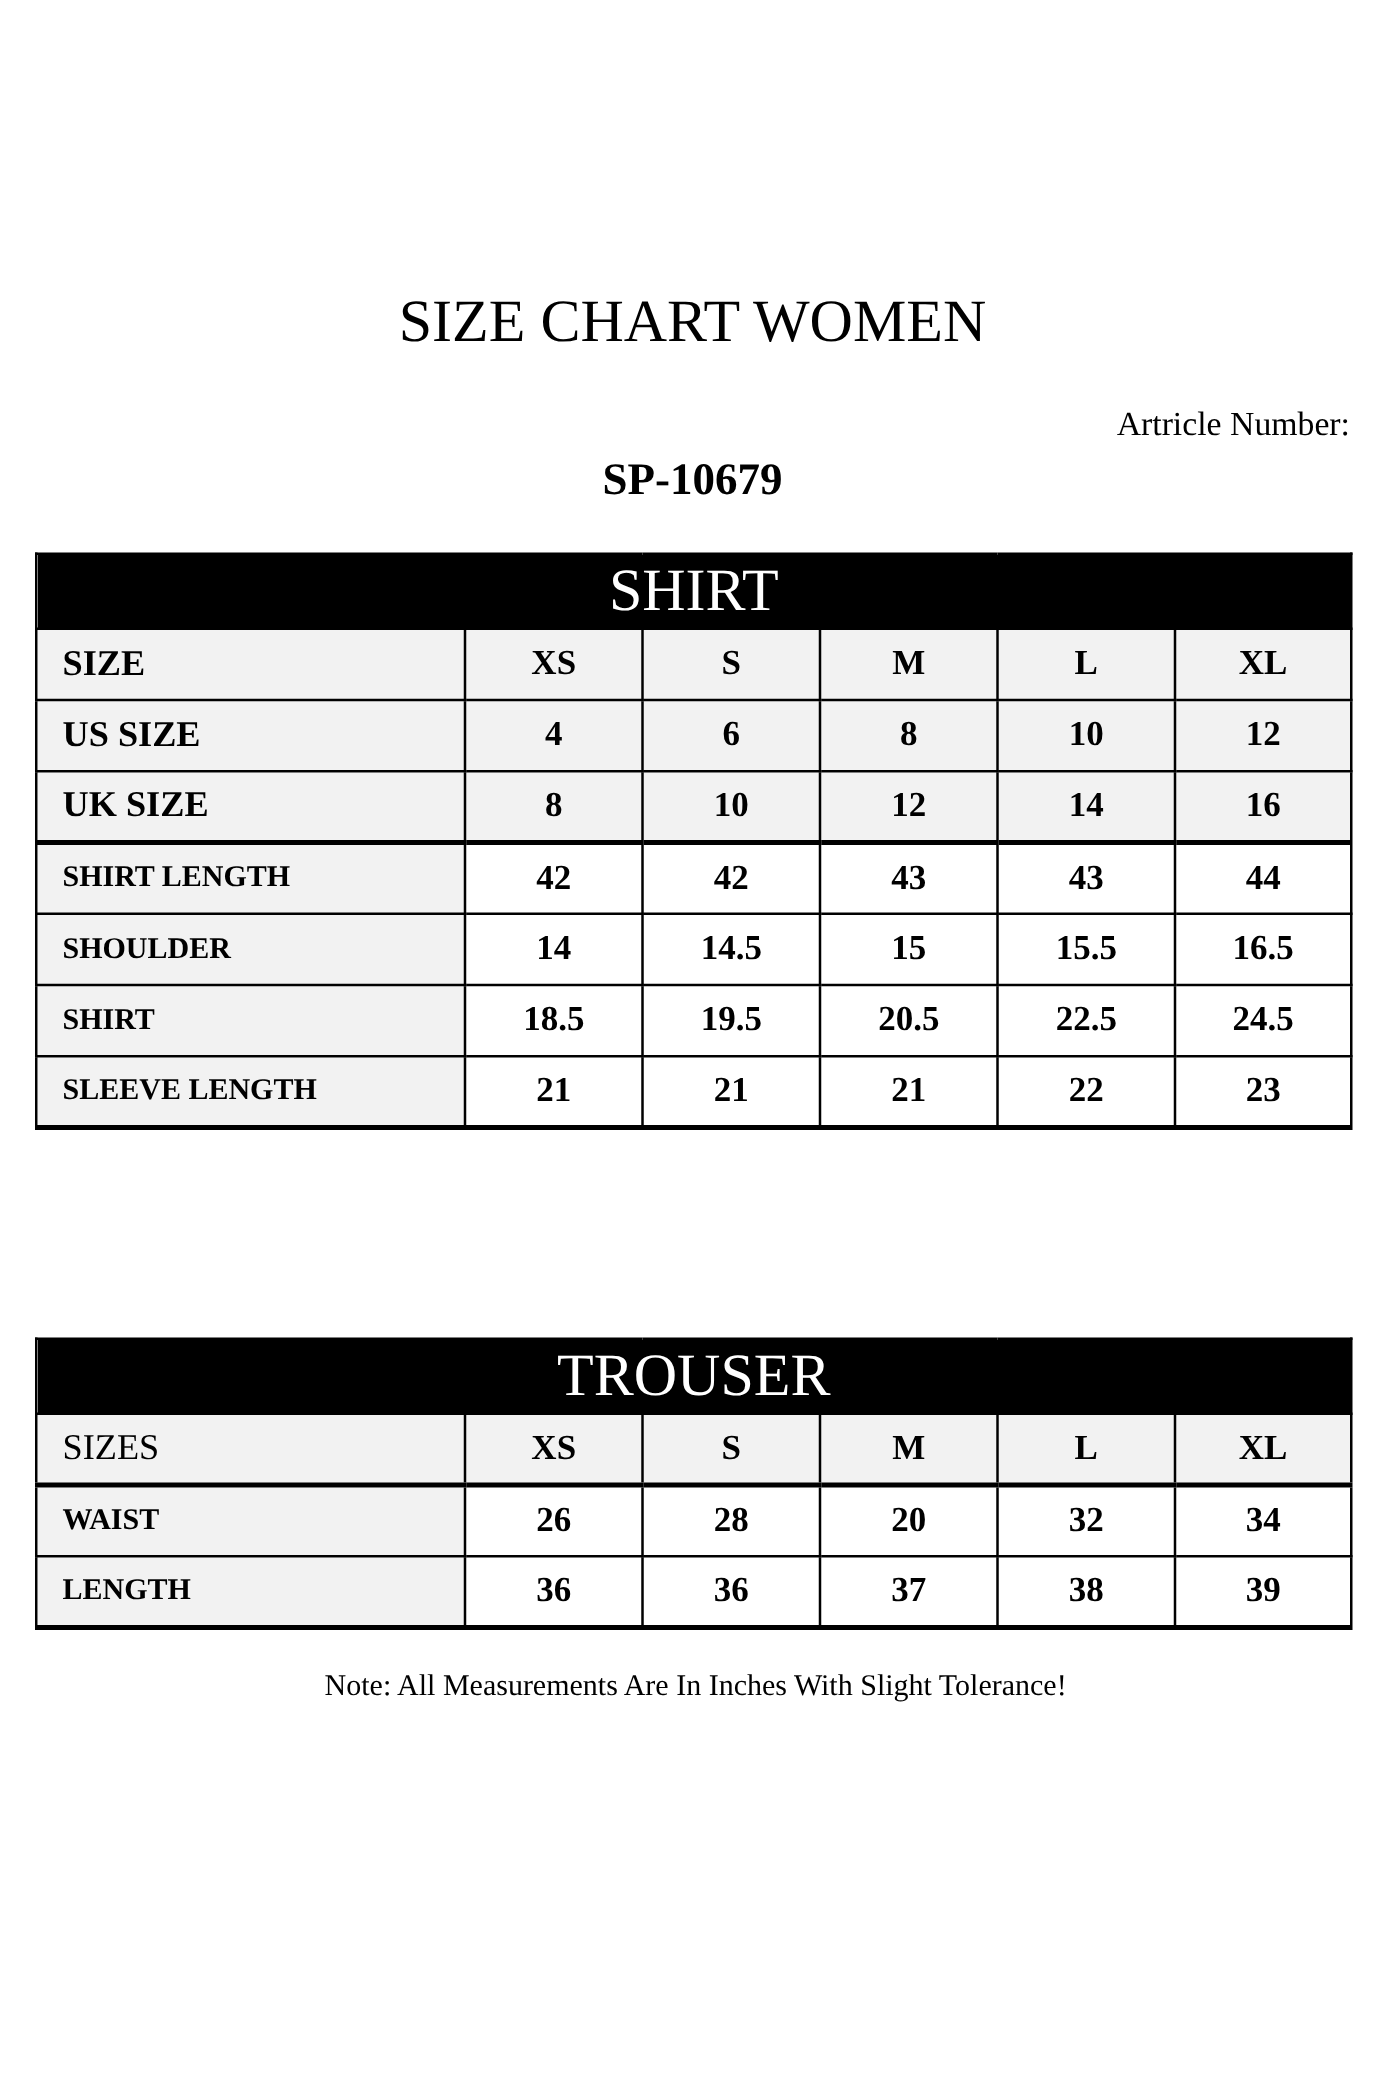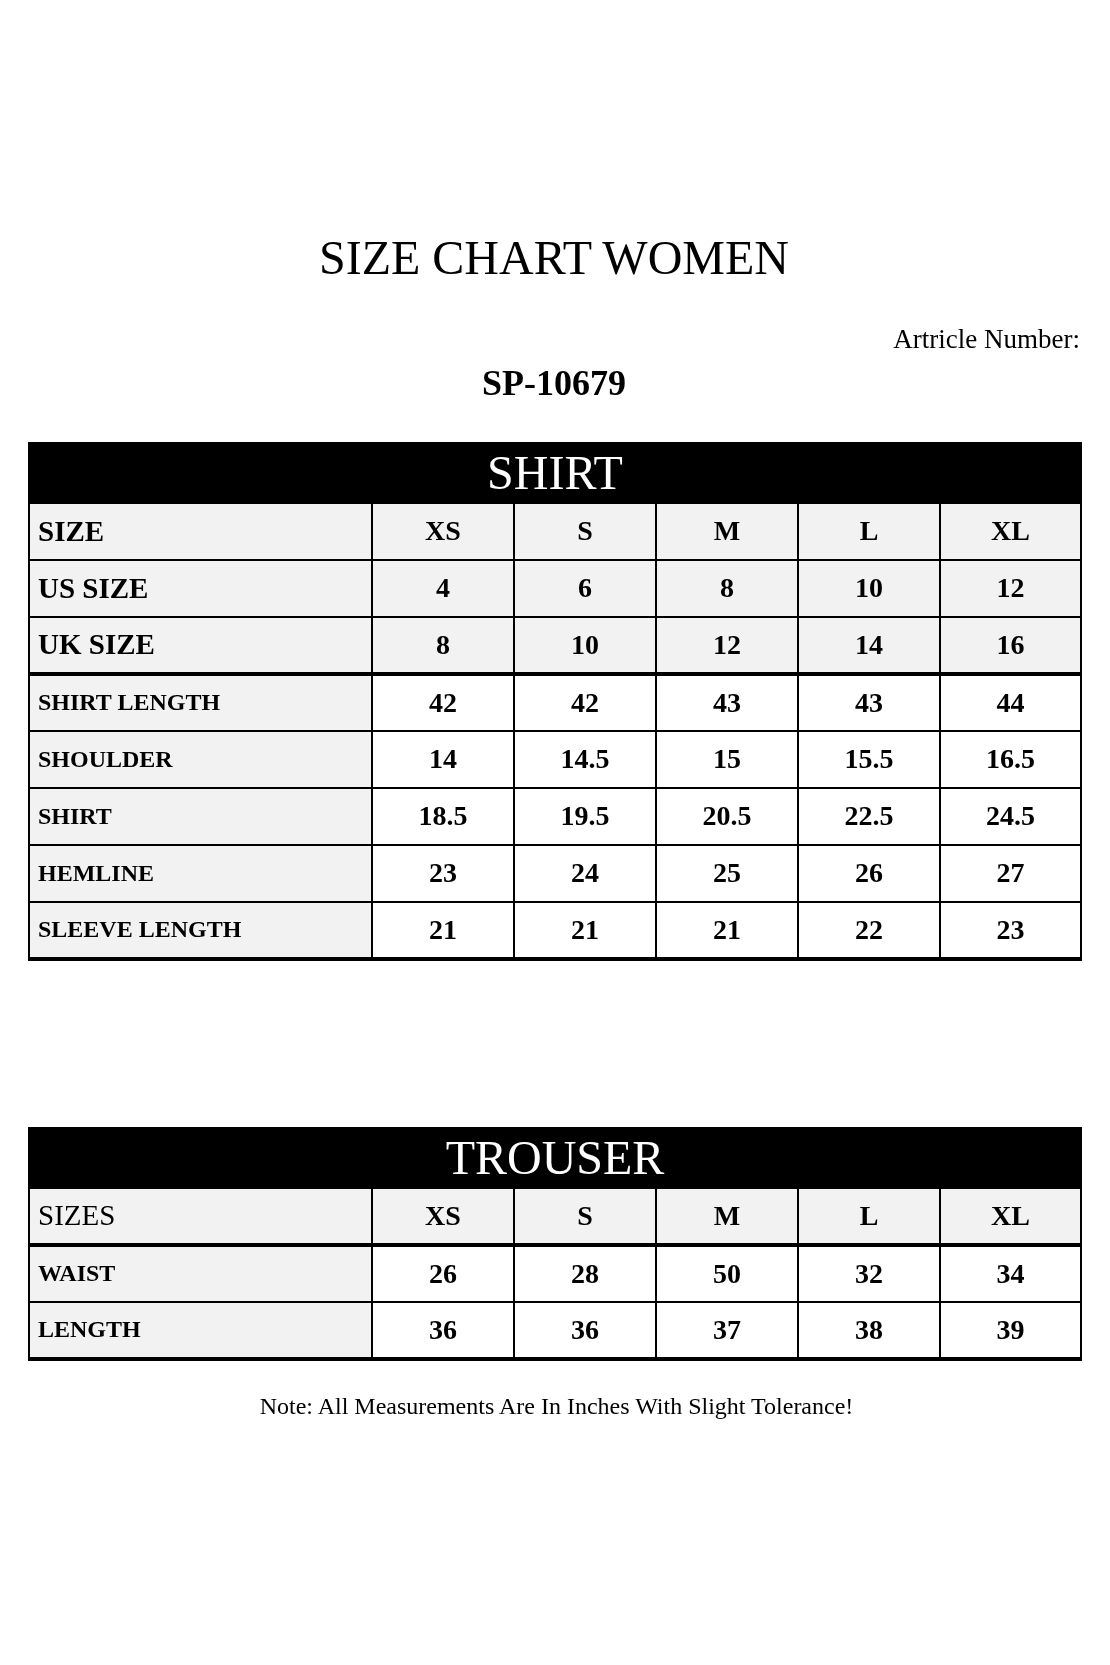--- a/index.html
+++ b/index.html
@@ -81,21 +81,21 @@
     background: #ffffff;
     font-weight: 700;
     font-size: 28px;
   }
   tr.meas-row td.label {
     background: #f2f2f2;
     font-size: 24px;
   }
   td.label {
     text-align: left;
-    padding-left: 8px;
+    padding-left: 20px;
   }
   .note {
     margin-top: 30px;
     padding-left: 5px;
     font-size: 24px;
     line-height: 1.25;
     text-align: center;
   }
 </style>
 </head>
@@ -163,28 +163,20 @@
       </tr>
       <tr class="data-row meas-row">
         <td class="label">SHIRT</td>
         <td>18.5</td>
         <td>19.5</td>
         <td>20.5</td>
         <td>22.5</td>
         <td>24.5</td>
       </tr>
       <tr class="data-row meas-row">
-        <td class="label">HEMLINE</td>
-        <td>23</td>
-        <td>24</td>
-        <td>25</td>
-        <td>26</td>
-        <td>27</td>
-      </tr>
-      <tr class="data-row meas-row">
         <td class="label">SLEEVE LENGTH</td>
         <td>21</td>
         <td>21</td>
         <td>21</td>
         <td>22</td>
         <td>23</td>
       </tr>
     </tbody>
   </table>
 
@@ -206,21 +198,21 @@
         <td>XS</td>
         <td>S</td>
         <td>M</td>
         <td>L</td>
         <td>XL</td>
       </tr>
       <tr class="data-row meas-row thick">
         <td class="label">WAIST</td>
         <td>26</td>
         <td>28</td>
-        <td>50</td>
+        <td>20</td>
         <td>32</td>
         <td>34</td>
       </tr>
       <tr class="data-row meas-row">
         <td class="label">LENGTH</td>
         <td>36</td>
         <td>36</td>
         <td>37</td>
         <td>38</td>
         <td>39</td>

